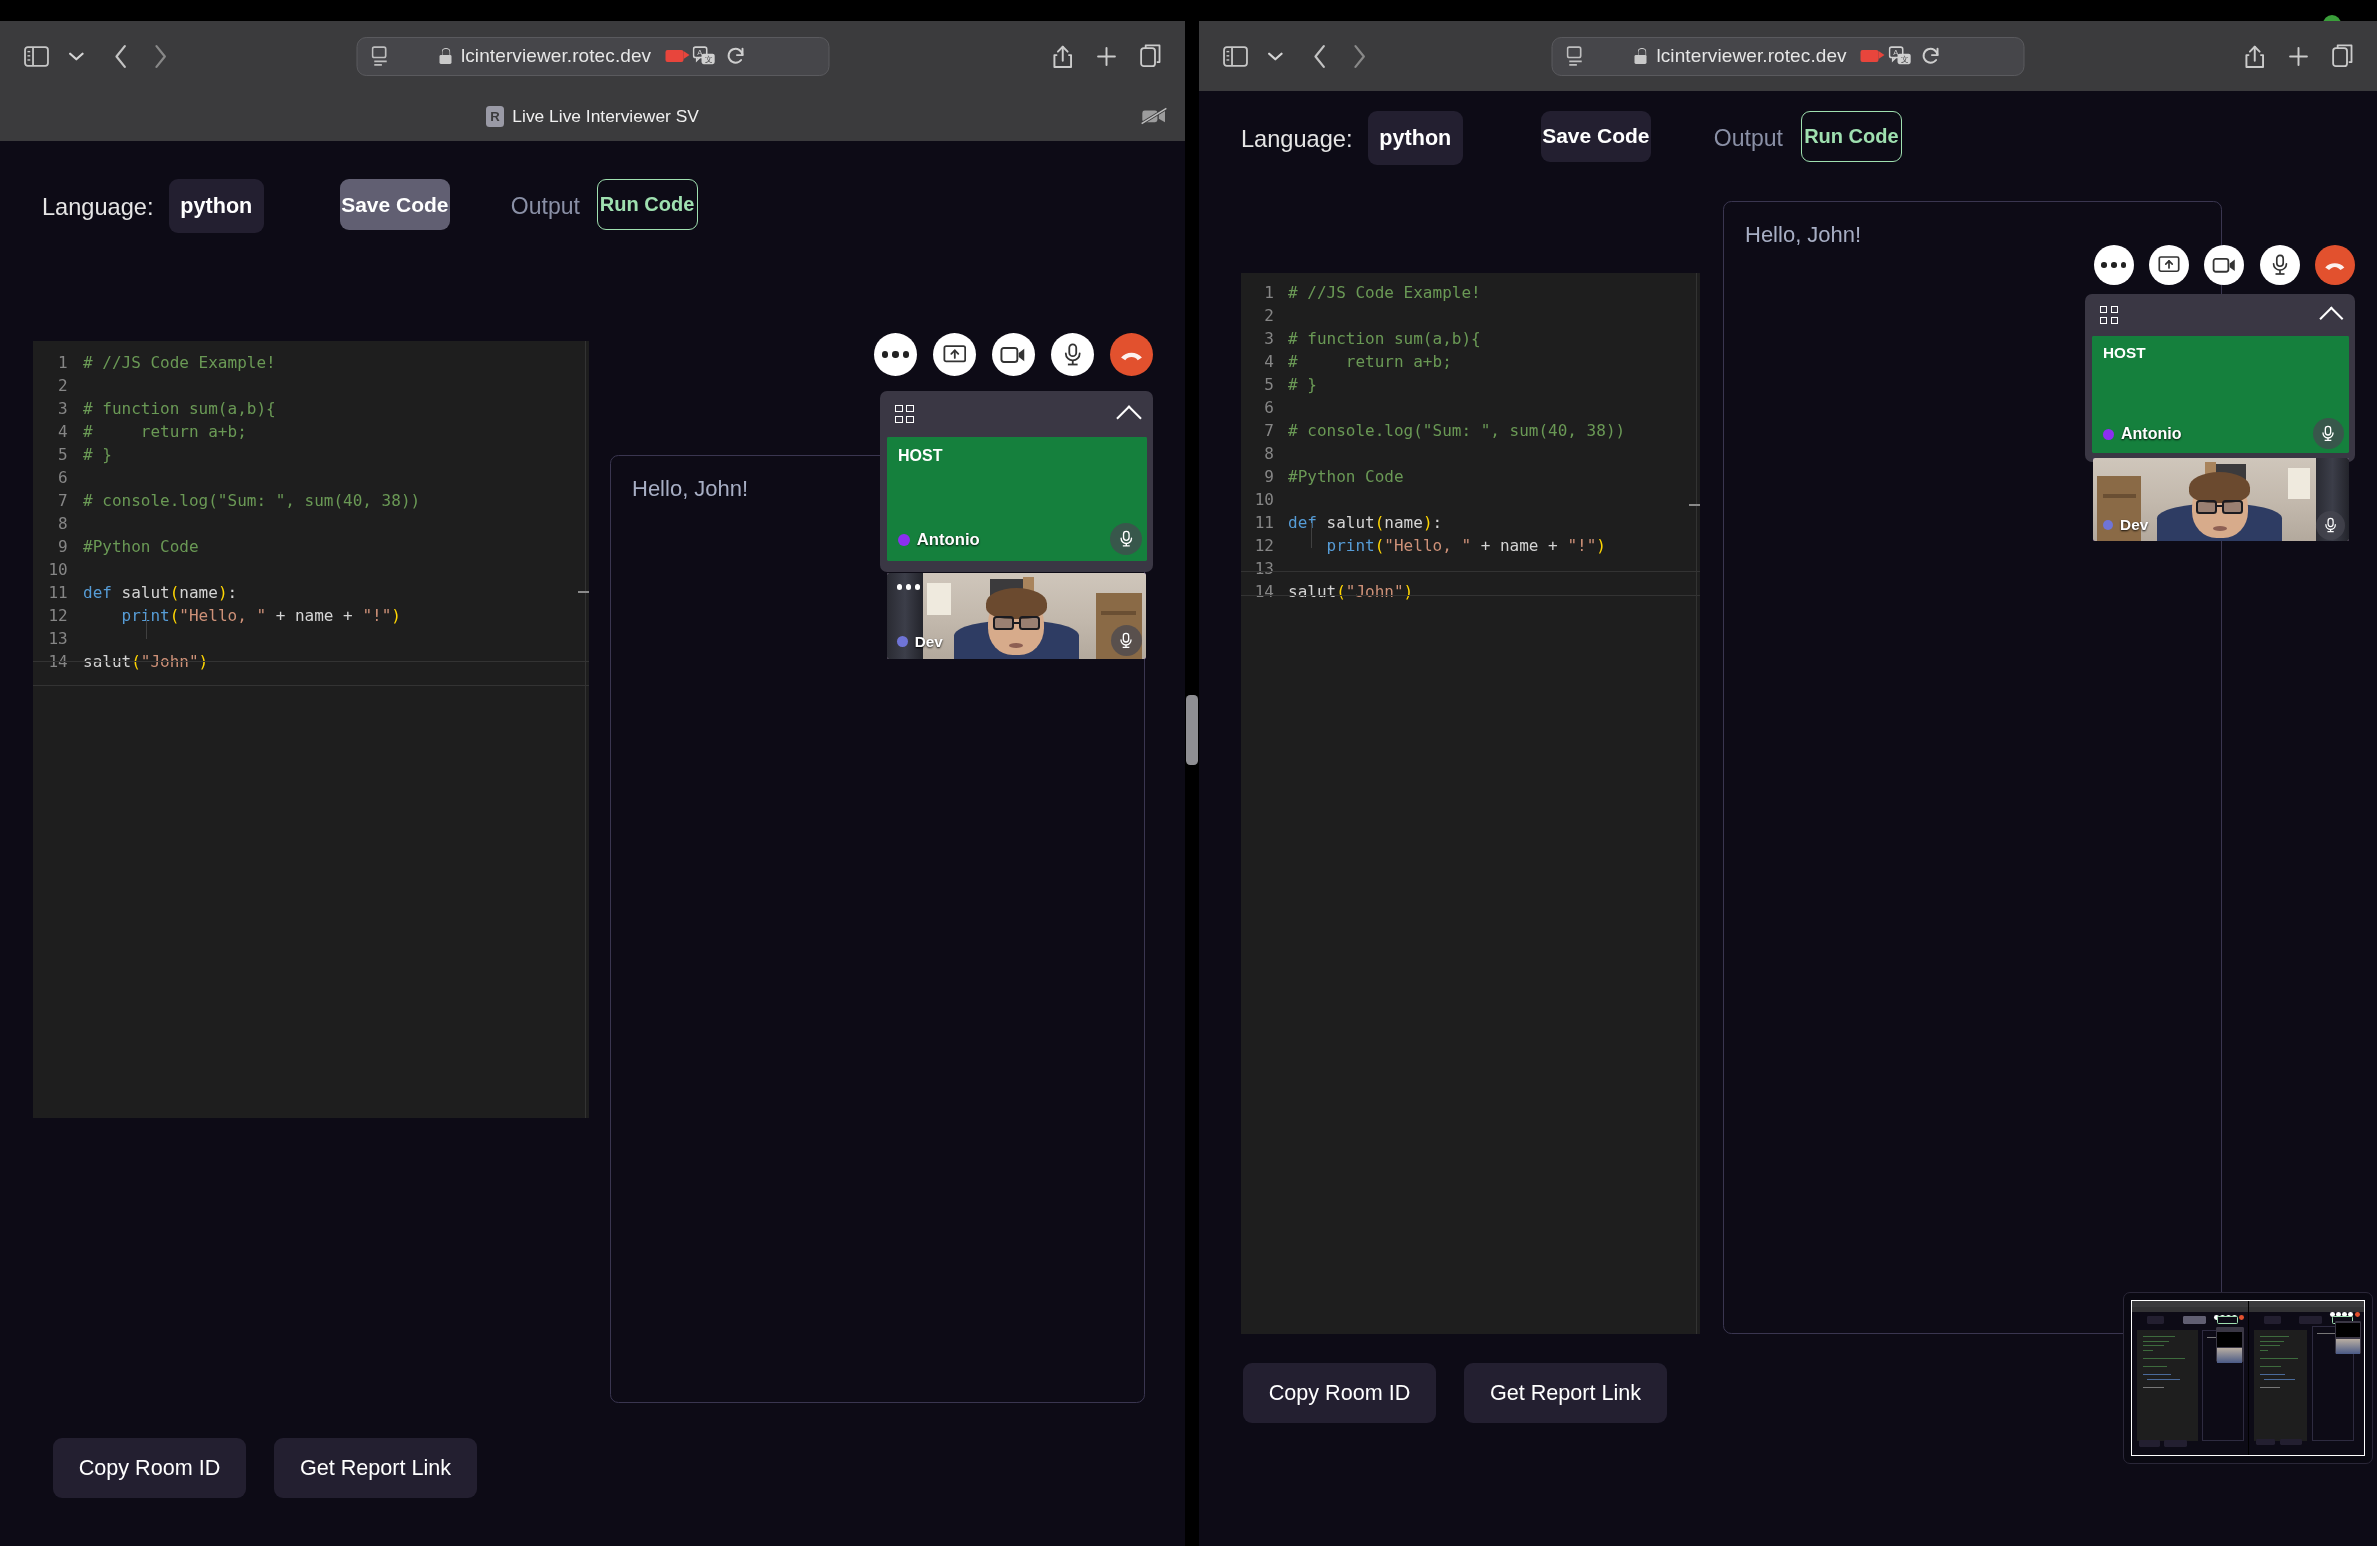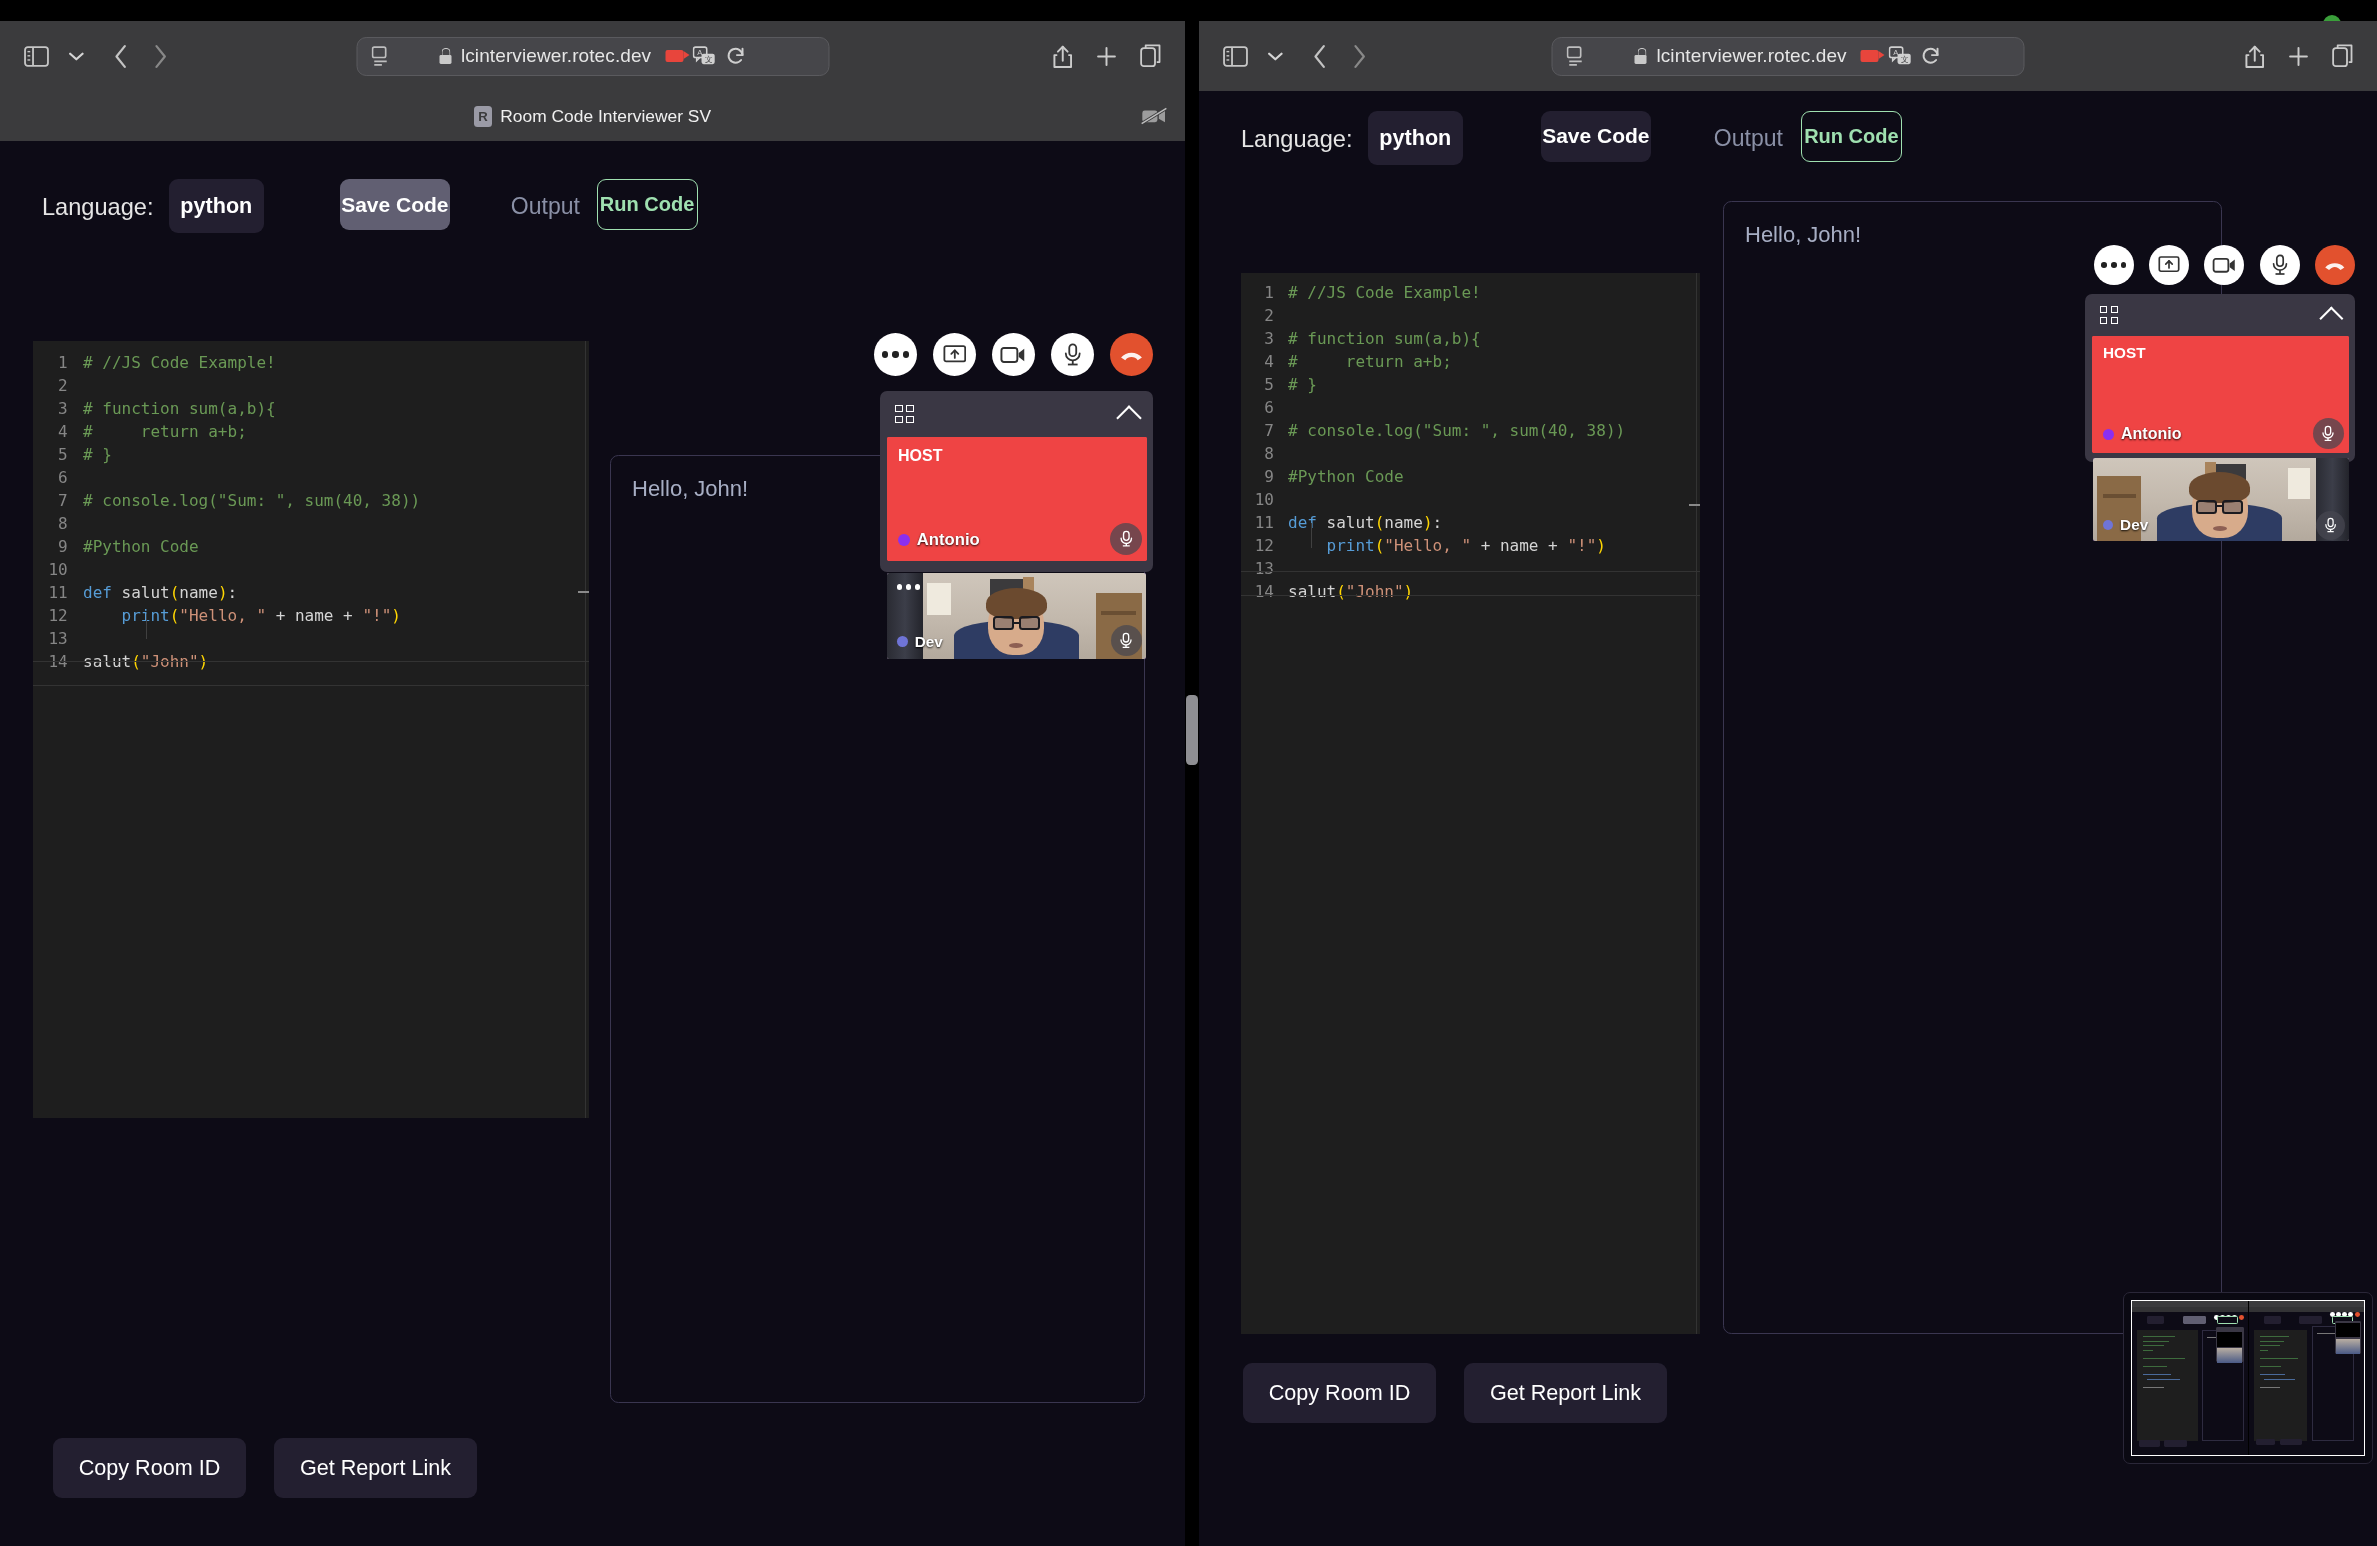--- a/index.html
+++ b/index.html
@@ -129,21 +129,21 @@
   .vpanel {
     position:absolute; background:#3a3744; border-radius:7px;
     display:flex; flex-direction:column; overflow:hidden;
   }
   .vpanel-head { display:flex; align-items:center; justify-content:space-between; }
   .grid-ico { display:grid; grid-template-columns:1fr 1fr; gap:3.5px; }
   .grid-ico i { display:block; border:1.7px solid #fff; }
   .chev { border-left:2.1px solid #fff; border-top:2.1px solid #fff; transform:rotate(45deg); }
 
   .tile { position:relative; background:#4c1d95; overflow:hidden; }
-  .tile.host { background:#ef4444; }
+  .tile.host { background:#15803d; }
   .tile-label {
     position:absolute; color:#fff; font-weight:bold;
     display:flex; align-items:center; gap:7px;
     text-shadow:0 0.7px 2.1px rgba(0,0,0,.9);
   }
   .pdot { border-radius:50%; display:block; }
   .hosttag { position:absolute; color:#fff; font-weight:bold; }
   .mic-badge {
     position:absolute; border-radius:50%; background:rgba(70,70,80,.72);
     display:flex; align-items:center; justify-content:center;
@@ -275,21 +275,21 @@
               <rect x="1.5" y="6" width="20" height="26" rx="4" fill="none" stroke="#d8d8d8" stroke-width="2.6"></rect>
               <path d="M8 6 L8 2 L28 2 L28 26 L24 26" fill="none" stroke="#d8d8d8" stroke-width="2.6" stroke-linejoin="round"></path>
             </svg>
         </span>
       </div>
     </div>
 
     <div class="tabstrip" style="height:50px;">
       <div class="tab">
         <span class="favicon">R</span>
-        <span class="tab-title">Room Code Interviewer SV</span>
+        <span class="tab-title">Live Live Interviewer SV</span>
       </div>
       <span class="ic novideo">
         <svg width="28" height="22" viewBox="0 0 40 32">
             <rect x="3" y="8" width="22" height="17" rx="3.5" fill="#bdbdbd"></rect>
             <path d="M27 13 L36 8 L36 25 L27 20 Z" fill="#bdbdbd"></path>
             <line x1="2" y1="27" x2="38" y2="5" stroke="#3b3b3d" stroke-width="4.5"></line>
             <line x1="2" y1="27" x2="38" y2="5" stroke="#e9e9e9" stroke-width="2.2"></line>
           </svg>
       </span>
     </div>

